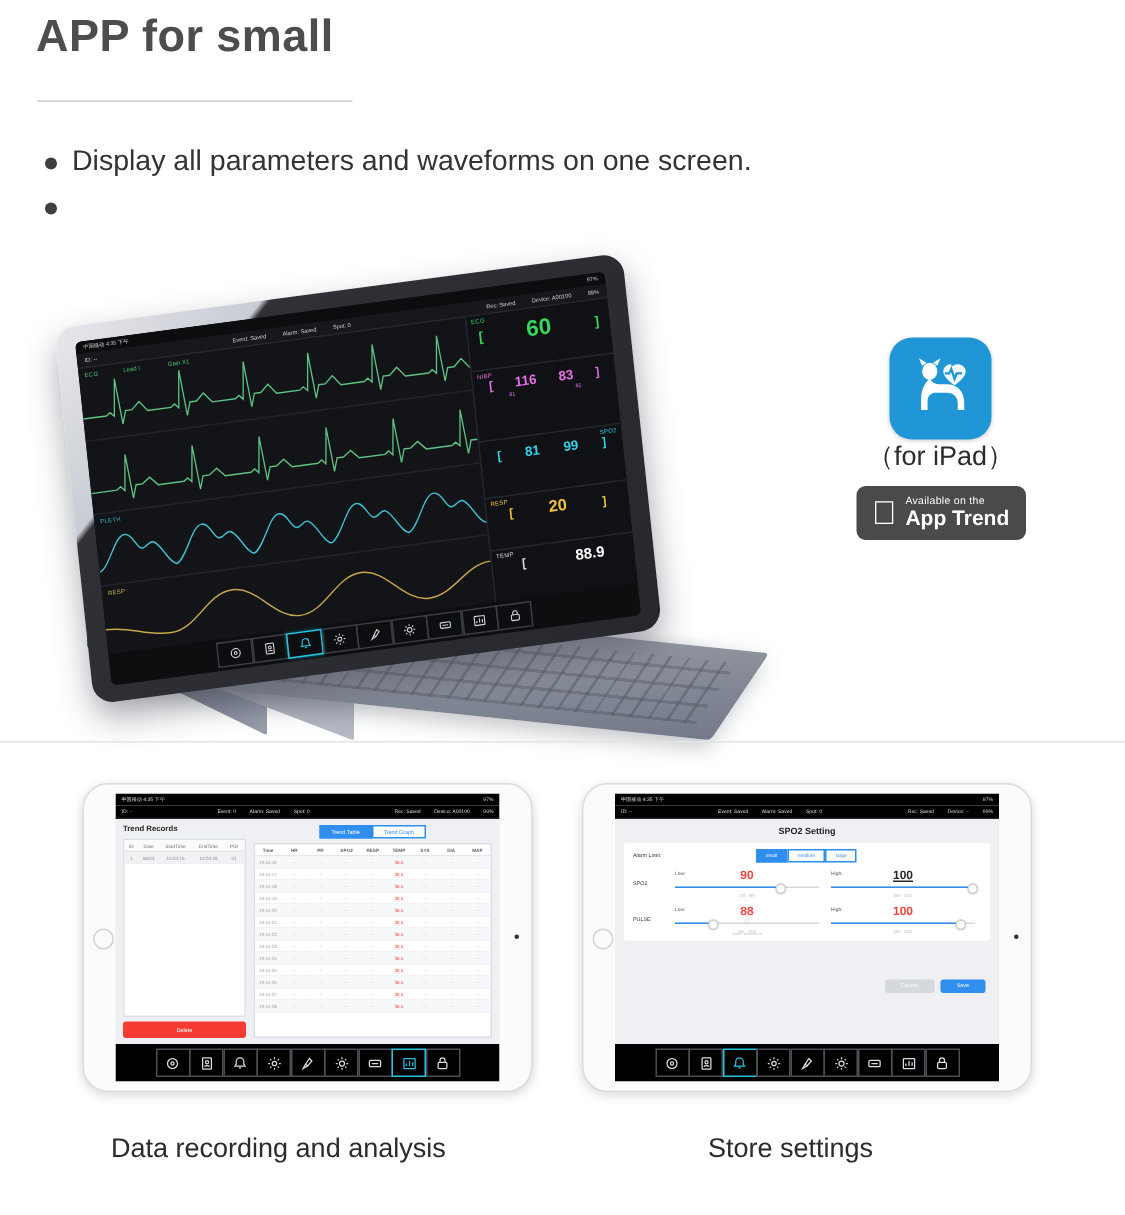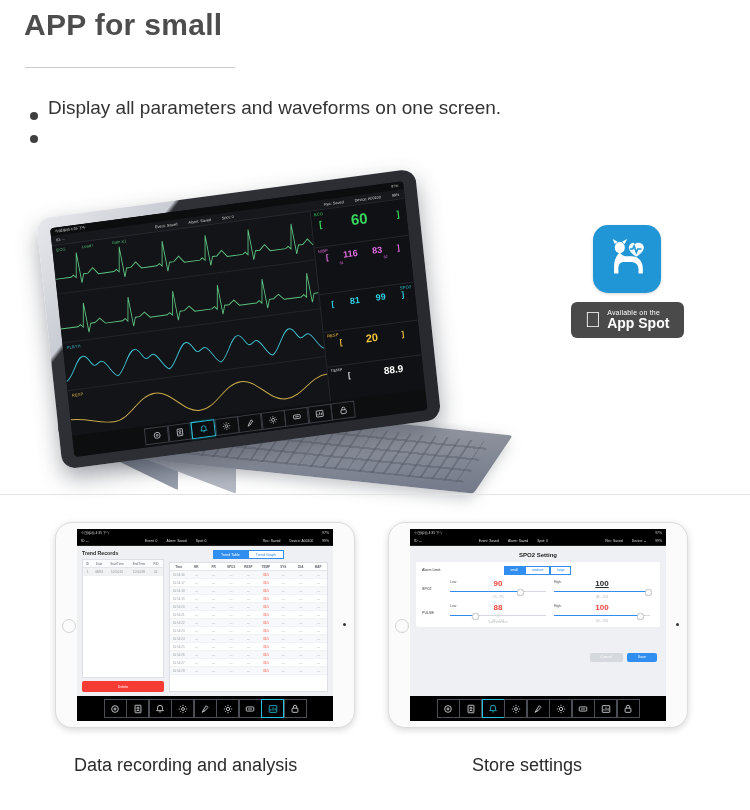--- a/index.html
+++ b/index.html
@@ -11,21 +11,21 @@
   }
   
   .page-title{
     position:absolute;left:24px;top:8px;
     font-size:30px;font-weight:bold;color:#4d4d4d;letter-spacing:.3px;
   }
   .title-rule{
     position:absolute;left:25px;top:67px;width:210px;height:1px;background:#c9c9c9;
   }
   .bullets{position:absolute;left:30px;top:96px;width:660px;}
-  .bullet-row{display:flex;align-items:flex-end;margin-bottom:6px;}
+  .bullet-row{display:flex;align-items:flex-start;margin-bottom:6px;}
   .bullet-dot{
     width:8px;height:8px;border-radius:50%;background:#3f3f3f;
     margin-top:9px;margin-right:10px;flex:0 0 auto;
   }
   .bullet-text{font-size:19px;color:#333;line-height:24px;}
 
   
   .hero{position:absolute;left:0;top:195px;width:540px;height:290px;}
   .hero-shadow{
     position:absolute;left:60px;top:222px;width:430px;height:26px;
@@ -459,25 +459,26 @@
   <div class="app-icon">
     <svg viewBox="0 0 64 64" fill="#ffffff">
       <ellipse cx="22" cy="16" rx="7" ry="8"></ellipse>
       <path d="M15 11 L12 4 L19 8 Z"></path>
       <path d="M29 11 L32 4 L25 8 Z"></path>
       <path d="M22 23 C17 27 14 34 14 42 L14 52 L20 52 L20 44 C20 40 22 37 26 36 L38 36 C44 36 48 40 48 46 L48 52 L54 52 L54 45 C54 34 47 28 38 28 L30 28 C27 28 24 26 22 23 Z"></path>
       <path d="M42 12 C46 8 53 9 55 14 C57 19 52 24 45 29 C38 24 33 19 35 14 C37 9 44 8 42 12 Z" opacity="0.95"></path>
       <path d="M36 18 L40 18 L42 14 L45 23 L47 18 L52 18" fill="none" stroke="#2196d6" stroke-width="2.2"></path>
     </svg>
   </div>
+  <div class="badge-sub">（for iPad）</div>
   <div class="appstore">
     <span class="apple"></span>
     <span class="txt">
       <span class="t1" style="display:block">Available on the</span>
-      <span class="t2" style="display:block">App Spot</span>
+      <span class="t2" style="display:block">App Trend</span>
     </span>
   </div>
 </div>
 
 <div class="divider"></div>
 
 <div class="mini left">
   <div class="mini-frame"></div>
   <div class="mini-home"></div>
   <div class="mini-cam"></div>

